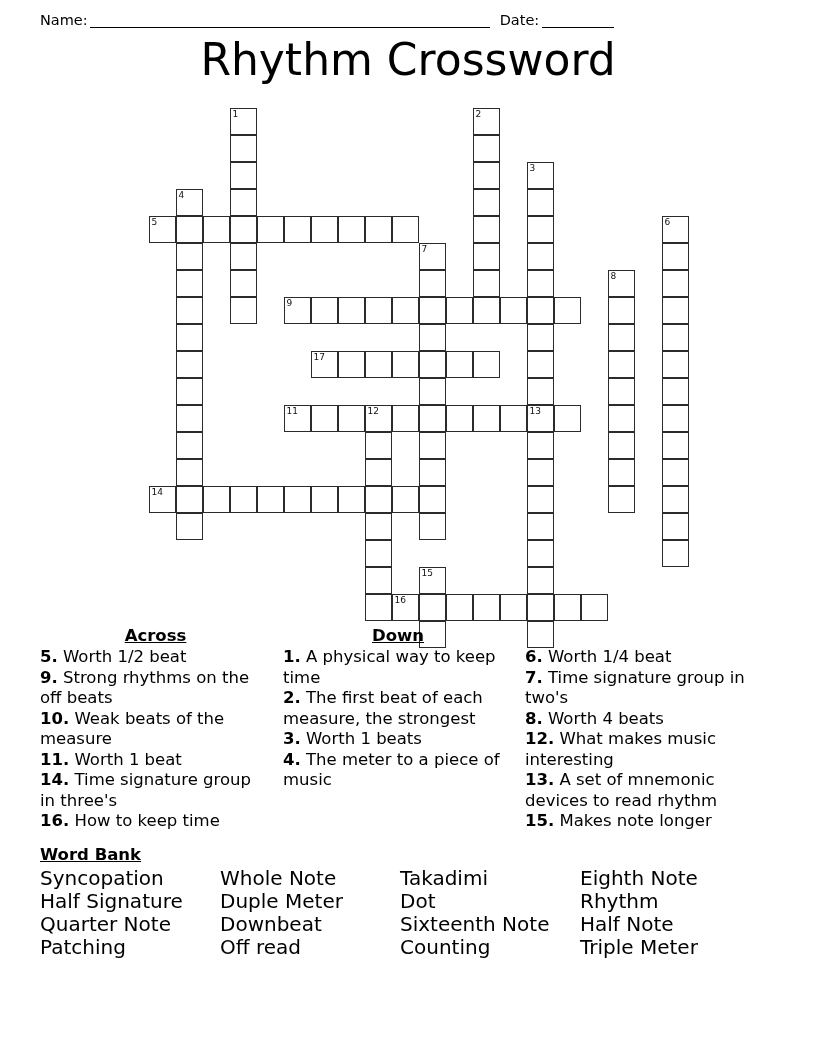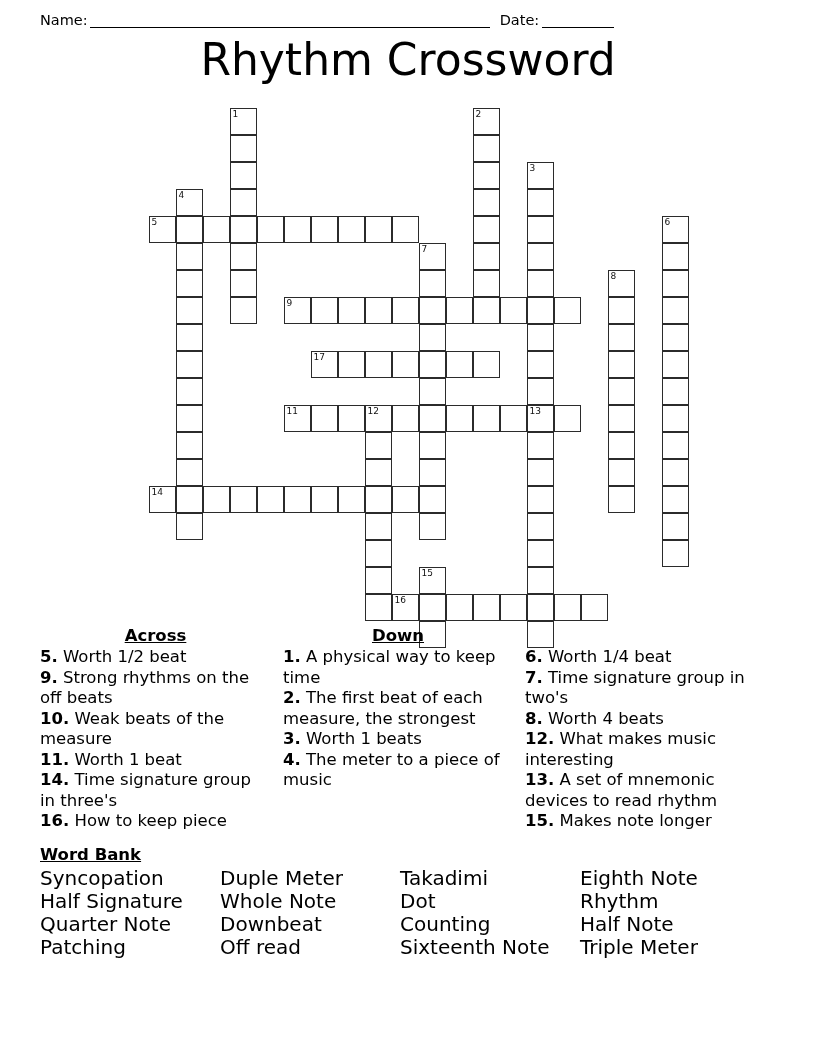--- a/index.html
+++ b/index.html
@@ -320,21 +320,21 @@
 
 <div id="clues">
   <div class="clue-col c1">
     <div class="clue-heading">Across</div>
     <div id="clue-list-1">
         <p class="clue"><span class="cnum">5.</span><span> Worth 1/2 beat</span></p>
         <p class="clue"><span class="cnum">9.</span><span> Strong rhythms on the off beats</span></p>
         <p class="clue"><span class="cnum">10.</span><span> Weak beats of the measure</span></p>
         <p class="clue"><span class="cnum">11.</span><span> Worth 1 beat</span></p>
         <p class="clue"><span class="cnum">14.</span><span> Time signature group in three's</span></p>
-        <p class="clue"><span class="cnum">16.</span><span> How to keep piece</span></p>
+        <p class="clue"><span class="cnum">16.</span><span> How to keep time</span></p>
       </div>
   </div>
   <div class="clue-col c2">
     <div class="clue-heading">Down</div>
     <div id="clue-list-2">
         <p class="clue"><span class="cnum">1.</span><span> A physical way to keep time</span></p>
         <p class="clue"><span class="cnum">2.</span><span> The first beat of each measure, the strongest</span></p>
         <p class="clue"><span class="cnum">3.</span><span> Worth 1 beats</span></p>
         <p class="clue"><span class="cnum">4.</span><span> The meter to a piece of music</span></p>
       </div>
@@ -355,30 +355,30 @@
 <div id="wordbank">
   <div class="wb-heading">Word Bank</div>
   <div class="wb-grid" id="wb-grid">
       <div class="wb-col">
         <div class="wb-item">Syncopation</div>
         <div class="wb-item">Half Signature</div>
         <div class="wb-item">Quarter Note</div>
         <div class="wb-item">Patching</div>
       </div>
       <div class="wb-col">
+        <div class="wb-item">Whole Note</div>
         <div class="wb-item">Duple Meter</div>
-        <div class="wb-item">Whole Note</div>
         <div class="wb-item">Downbeat</div>
         <div class="wb-item">Off read</div>
       </div>
       <div class="wb-col">
         <div class="wb-item">Takadimi</div>
         <div class="wb-item">Dot</div>
+        <div class="wb-item">Sixteenth Note</div>
         <div class="wb-item">Counting</div>
-        <div class="wb-item">Sixteenth Note</div>
       </div>
       <div class="wb-col">
         <div class="wb-item">Eighth Note</div>
         <div class="wb-item">Rhythm</div>
         <div class="wb-item">Half Note</div>
         <div class="wb-item">Triple Meter</div>
       </div>
     </div>
 </div>
 

